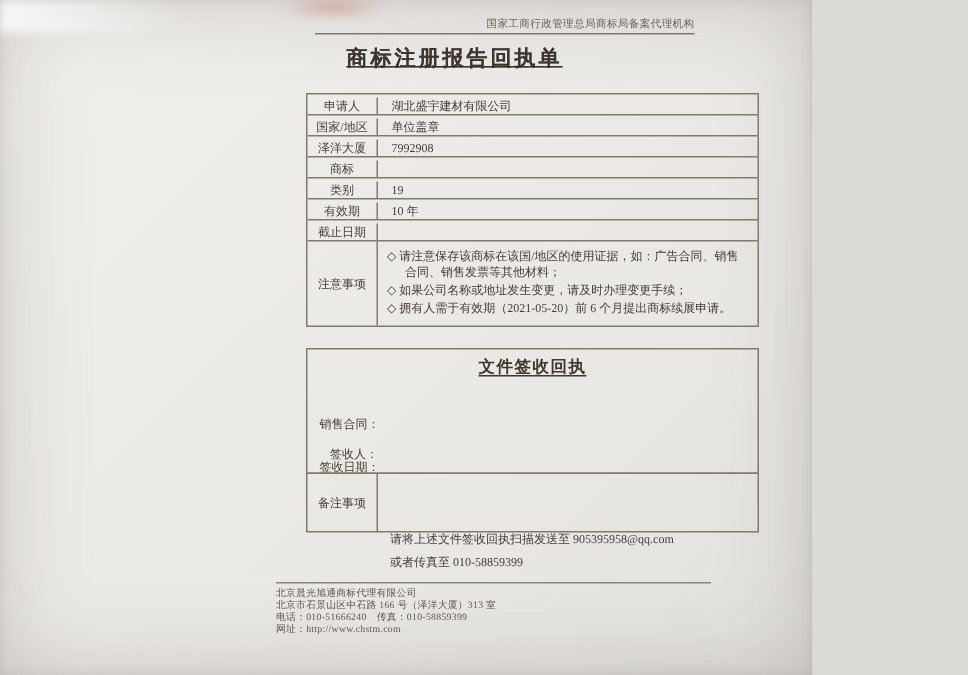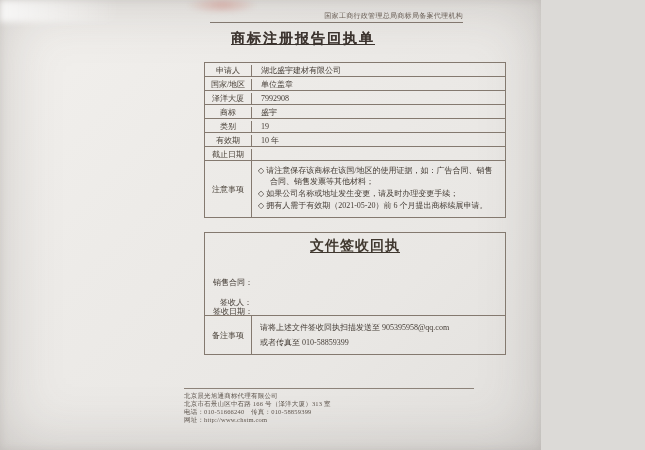--- a/index.html
+++ b/index.html
@@ -54,29 +54,29 @@
   .cell-value{flex:1;display:flex;align-items:center;padding-left:9px;color:#443c35;}
   .row-s{height:13px;align-items:flex-end;}
   .row-notes{height:56px;}
   .row-notes .cell-value{display:block;padding:4px 8px 0 6px;}
   .note-line{padding-left:12px;text-indent:-12px;margin-bottom:1px;}
   .receipt-box{
     position:absolute;top:232px;left:204px;width:302px;height:84px;
     border:1px solid #84796f;box-sizing:border-box;font-size:8px;color:#443c35;
   }
   .receipt-title{
-    text-align:center;margin-top:4px;font-size:14px;font-weight:bold;
+    text-align:center;margin-top:4px;font-size:11px;font-weight:bold;
     text-decoration:underline;text-underline-offset:2px;letter-spacing:1px;color:#40382f;
   }
   .receipt-confirm{margin:5px 0 0 8px;}
   .receipt-stamp{position:absolute;top:44px;left:8px;}
   .receipt-signer{position:absolute;top:64px;left:15px;}
   .receipt-sign-date{position:absolute;top:73px;left:8px;}
   .remarks-table{top:315px;height:40px;}
-  .remarks-table .cell-value{display:block;padding:4px 0 0 8px;line-height:15px;}
+  .remarks-table .cell-value{display:block;padding:4px 0 0 8px;line-height:15px;margin-top:32px;}
   .footer{
     position:absolute;top:388px;left:184px;width:290px;
     font-size:6.5px;line-height:8px;color:#5e554d;letter-spacing:0.2px;
   }
   .footer-rule{height:1px;background:#8d837a;margin-bottom:3px;}
 </style>
 </head>
 <body>
 
 <div class="scan">
@@ -97,21 +97,20 @@
     <div class="row row-s">
       <div class="cell-label">国家/地区</div>
       <div class="cell-value">单位盖章</div>
     </div>
     <div class="row row-s">
       <div class="cell-label">泽洋大厦</div>
       <div class="cell-value">7992908</div>
     </div>
     <div class="row row-s">
       <div class="cell-label">商标</div>
-      <div class="cell-value">盛宇</div>
     </div>
     <div class="row row-s">
       <div class="cell-label">类别</div>
       <div class="cell-value">19</div>
     </div>
     <div class="row row-s">
       <div class="cell-label">有效期</div>
       <div class="cell-value">10 年</div>
     </div>
     <div class="row row-s">

